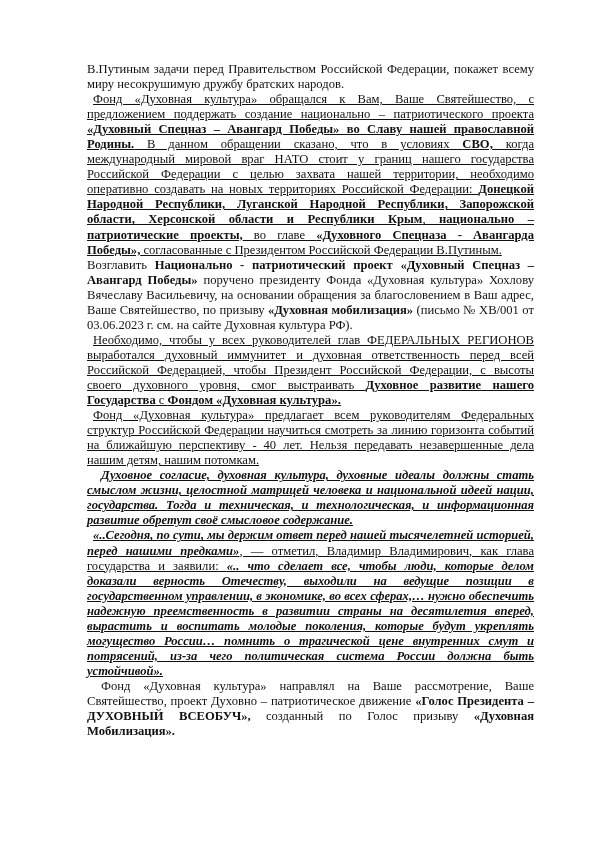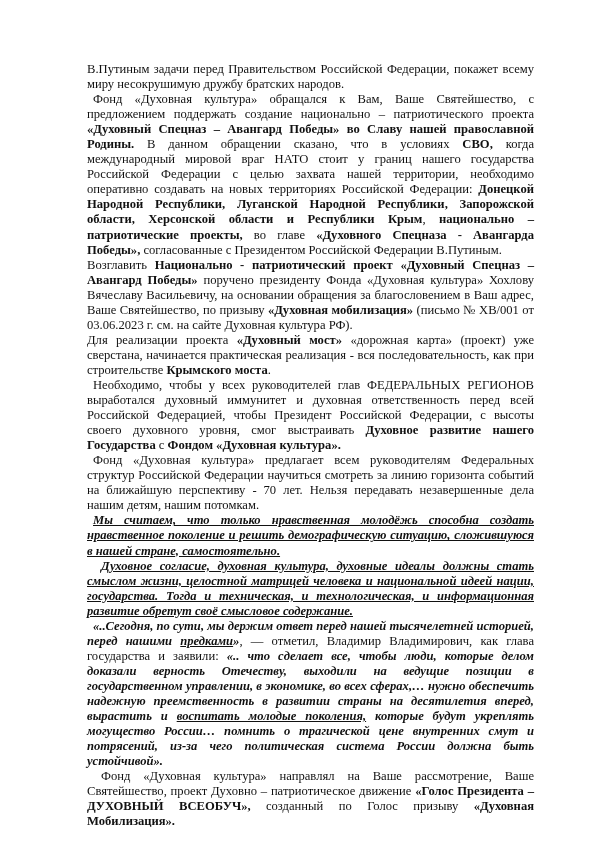--- a/index.html
+++ b/index.html
@@ -4,34 +4,32 @@
 <style>
   html, body { margin: 0; padding: 0; background: #ffffff; }
   body { width: 601px; height: 850px; overflow: hidden; position: relative; }
   .page {
     position: absolute; left: 87px; top: 62px; width: 447px;
     font-family: "Liberation Serif", "DejaVu Serif", serif;
     font-size: 12.6px; line-height: 15.05px; color: #111;
     text-align: justify;
   }
   .page p { margin: 0; }
-  .ind1 { text-indent: 6px; }
+  .ind1 { text-indent: 6px; text-decoration: underline; }
   .ind2 { text-indent: 14px; }
   .b { font-weight: bold; }
   .bi { font-weight: bold; font-style: italic; }
   .bi-u { font-weight: bold; font-style: italic; text-decoration: underline; }
 </style>
 </head>
 <body>
 
 <div class="page">
   <p class=""><span>В.Путиным  задачи перед Правительством Российской Федерации,  покажет всему миру несокрушимую дружбу братских народов.</span></p>
   <p class="ind1"><span>Фонд «Духовная культура»  обращался к Вам, Ваше Святейшество, с предложением поддержать  создание национально – патриотического  проекта </span><span class="b">«Духовный Спецназ – Авангард Победы» во Славу нашей православной Родины.</span><span>  В данном обращении сказано, что  в условиях </span><span class="b">СВО,</span><span> когда международный мировой враг НАТО стоит у границ нашего государства Российской Федерации с целью захвата нашей территории, необходимо оперативно создавать   на новых территориях Российской Федерации: </span><span class="b">Донецкой Народной Республики, Луганской Народной Республики, Запорожской области, Херсонской области и Республики Крым</span><span>, </span><span class="b">национально – патриотические проекты,</span><span> во главе </span><span class="b">«Духовного Спецназа - Авангарда Победы»,</span><span> согласованные с Президентом Российской Федерации В.Путиным.</span></p>
   <p class=""><span>Возглавить </span><span class="b">Национально - патриотический проект «Духовный Спецназ – Авангард Победы»</span><span> поручено президенту Фонда «Духовная культура» Хохлову Вячеславу Васильевичу, на основании обращения за благословением в Ваш адрес, Ваше Святейшество, по призыву </span><span class="b">«Духовная мобилизация»</span><span> (письмо   № ХВ/001 от 03.06.2023 г. см. на сайте Духовная культура РФ).</span></p>
-  <p class=""><span>Для реализации проекта </span><span class="b">«Духовный мост»</span><span> «дорожная карта» (проект) уже сверстана, начинается практическая реализация - вся последовательность, как при строительстве </span><span class="b">Крымского моста</span><span>.</span></p>
   <p class="ind1"><span>Необходимо, чтобы у всех   руководителей глав ФЕДЕРАЛЬНЫХ РЕГИОНОВ выработался духовный иммунитет и духовная ответственность перед всей Российской Федерацией, чтобы  Президент Российской Федерации, с высоты своего духовного уровня, смог выстраивать </span><span class="b">Духовное развитие нашего Государства</span><span> с </span><span class="b">Фондом «Духовная культура».</span></p>
-  <p class="ind1"><span>Фонд «Духовная культура» предлагает всем руководителям Федеральных структур Российской Федерации научиться смотреть за линию горизонта событий на ближайшую перспективу - 70 лет. Нельзя передавать незавершенные дела нашим детям, нашим потомкам.</span></p>
-  <p class="ind1"><span class="bi-u">Мы считаем, что только нравственная молодёжь способна создать нравственное поколение и решить демографическую ситуацию, сложившуюся в нашей стране, самостоятельно.</span></p>
+  <p class="ind1"><span>Фонд «Духовная культура» предлагает всем руководителям Федеральных структур Российской Федерации научиться смотреть за линию горизонта событий на ближайшую перспективу - 40 лет. Нельзя передавать незавершенные дела нашим детям, нашим потомкам.</span></p>
   <p class="ind2"><span class="bi-u">Духовное согласие, духовная культура, духовные идеалы должны стать смыслом жизни, целостной матрицей человека и национальной идеей нации, государства. Тогда и техническая, и технологическая, и информационная развитие обретут своё смысловое содержание.</span></p>
   <p class="ind1"><span class="bi">«..Сегодня, по сути, мы держим ответ перед нашей тысячелетней историей, перед нашими </span><span class="bi-u">предками</span><span class="bi">»</span><span>, — отметил, Владимир Владимирович, как глава государства и заявили: </span><span class="bi">«.. что сделает все, чтобы люди, которые делом доказали верность Отечеству, выходили на ведущие позиции в государственном управлении, в экономике, во всех сферах,…  нужно обеспечить надежную преемственность в развитии страны на десятилетия вперед, вырастить и </span><span class="bi-u">воспитать молодые поколения,</span><span class="bi"> которые будут укреплять могущество России… помнить о трагической цене внутренних смут и потрясений, из-за чего политическая система России должна быть устойчивой».</span></p>
   <p class="ind2"><span>Фонд «Духовная культура» направлял на Ваше рассмотрение, Ваше Святейшество, проект Духовно – патриотическое движение </span><span class="b">«Голос Президента – ДУХОВНЫЙ ВСЕОБУЧ»,</span><span> созданный по Голос призыву </span><span class="b">«Духовная Мобилизация».</span></p>
 
 </div>
 
 </body></html>

